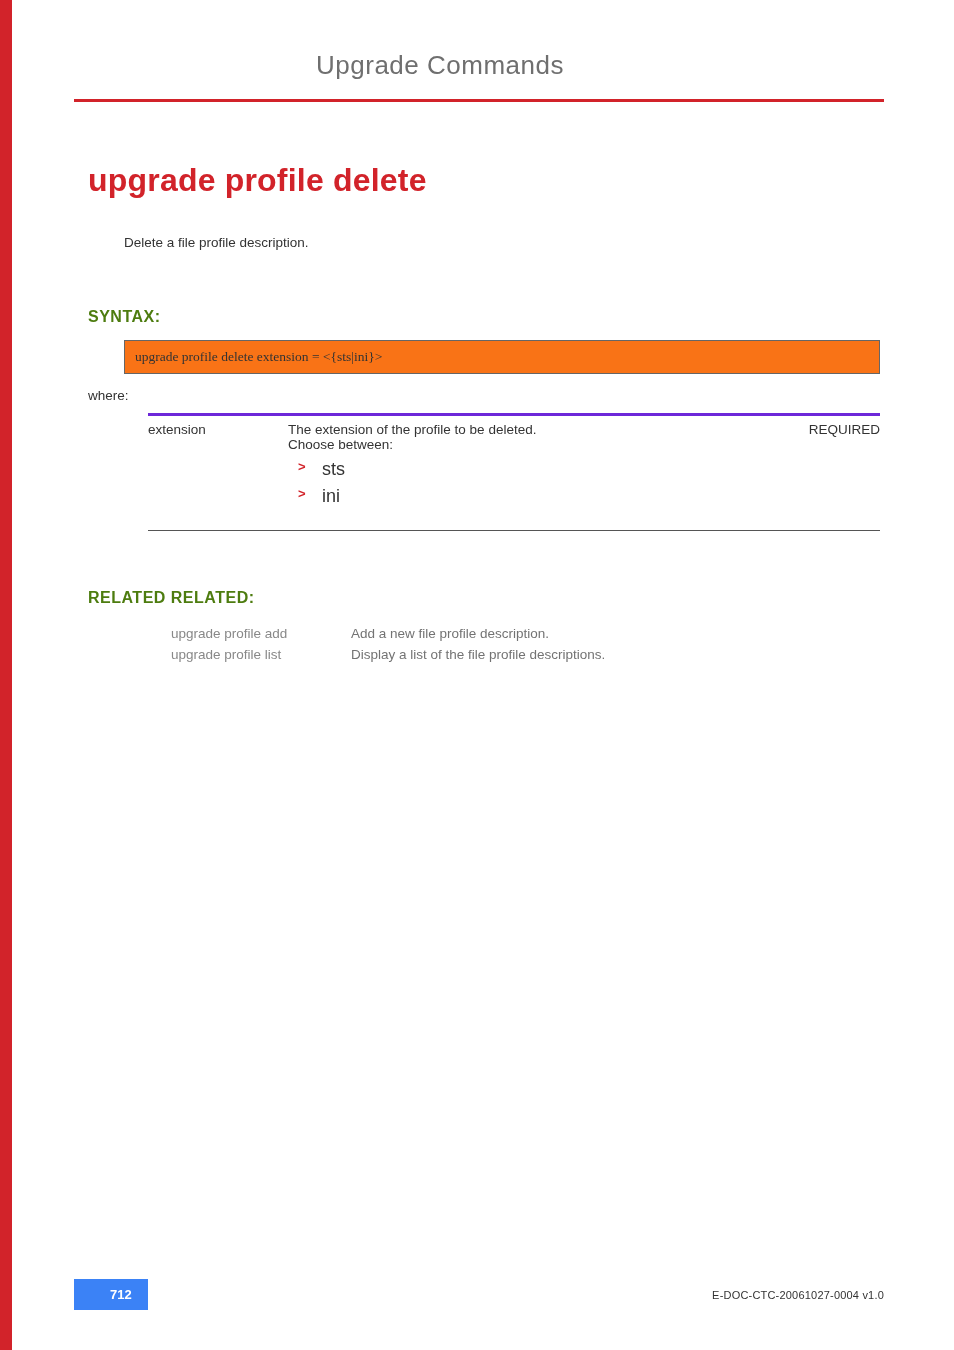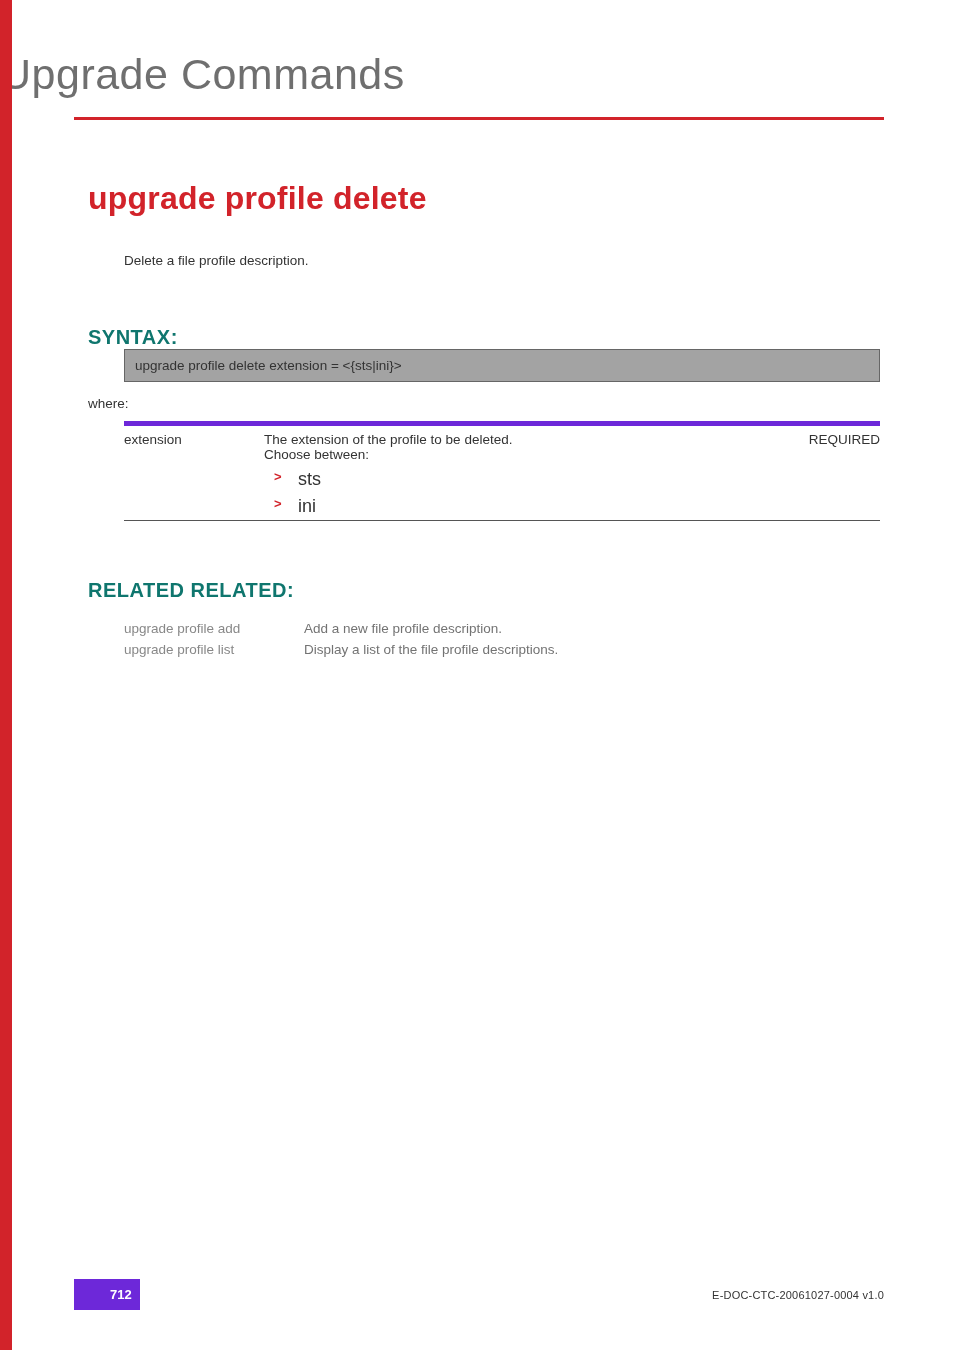--- a/index.html
+++ b/index.html
@@ -16,22 +16,22 @@
     position: relative;
     padding: 40px 70px 0 0;
   }
   .left-bar {
     position: absolute;
     left: 0; top: 0;
     width: 12px; height: 1350px;
     background: #d2232a;
   }
   .header {
-    text-align: left;
-    font-size: 43px;
+    text-align: center;
+    font-size: 26px;
     color: #6f6f6f;
     font-weight: 400;
     letter-spacing: 0.5px;
     padding-right: 4px;
     padding-top: 10px;
     font-stretch: condensed;
   }
   .header-rule {
     height: 3px;
     background: #d2232a;
@@ -50,82 +50,84 @@
     font-stretch: condensed;
     letter-spacing: 0.2px;
   }
   .desc {
     margin-top: 36px;
     margin-left: 36px;
     font-size: 13.5px;
     color: #333;
   }
   .section-head {
-    color: #0f766e;
-    font-size: 20px;
+    color: #4d7c0f;
+    font-size: 16px;
     font-weight: 700;
     letter-spacing: 0.5px;
     margin-top: 58px;
     font-stretch: condensed;
   }
   .codebox {
     border: 1px solid #666;
+    margin-top: 14px;
     margin-left: 36px;
     padding: 8px 10px;
-    font-family: Liberation Sans, sans-serif;
+    font-family: Liberation Serif, serif;
     font-size: 13.5px;
     color: #333;
-    background: #a3a3a3;
+    background: #f97316;
   }
   .where {
     margin-top: 14px;
     font-size: 13.5px;
     margin-left: 0;
   }
   .param-table {
     margin-top: 10px;
     margin-left: 36px;
     width: calc(100% - 36px);
     font-size: 13.5px;
   }
   .param-table .row {
     display: flex;
-    border-top: 5px solid #6d28d9;
+    border-top: 3px solid #6d28d9;
     padding-top: 6px;
-    padding-bottom: 0;
+    padding-bottom: 20px;
+    margin-left: 24px;
   }
   .param-table .row-bottom { border-bottom: 1px solid #555; }
   .param-table .c1 { flex: 0 0 140px; }
   .param-table .c2 { flex: 1 1 auto; padding-right: 20px; }
   .param-table .c3 { flex: 0 0 110px; text-align: right; }
   .opt-list { margin-top: 4px; }
   .opt-row { display: flex; align-items: flex-start; padding: 3px 0 3px 10px; }
   .opt-row .arrow { color: #d2232a; font-weight: 700; font-size: 13px; width: 24px; }
   .opt-row .val { font-size: 18px; }
   .related {
     margin-top: 16px;
     margin-left: 36px;
     font-size: 13.5px;
   }
-  .related-row { display: flex; padding: 3px 0; }
+  .related-row { display: flex; padding: 3px 0; margin-left: 47px; }
   .related-row .rc1 { flex: 0 0 180px; color: #888; }
   .related-row .rc2 { flex: 1 1 auto; color: #737373; }
   .footer {
     position: absolute;
     left: 0; right: 70px; bottom: 40px;
     display: flex;
     align-items: center;
     justify-content: space-between;
   }
   .page-badge {
-    background: #6d28d9;
+    background: #3b82f6;
     color: #fff;
     font-weight: 700;
     font-size: 13px;
-    padding: 8px 8px 8px 36px;
+    padding: 8px 16px 8px 36px;
     margin-left: 74px;
   }
   .doc-id {
     font-size: 11px;
     color: #333;
     letter-spacing: 0.2px;
   }
 </style>
 </head>
 <body>

